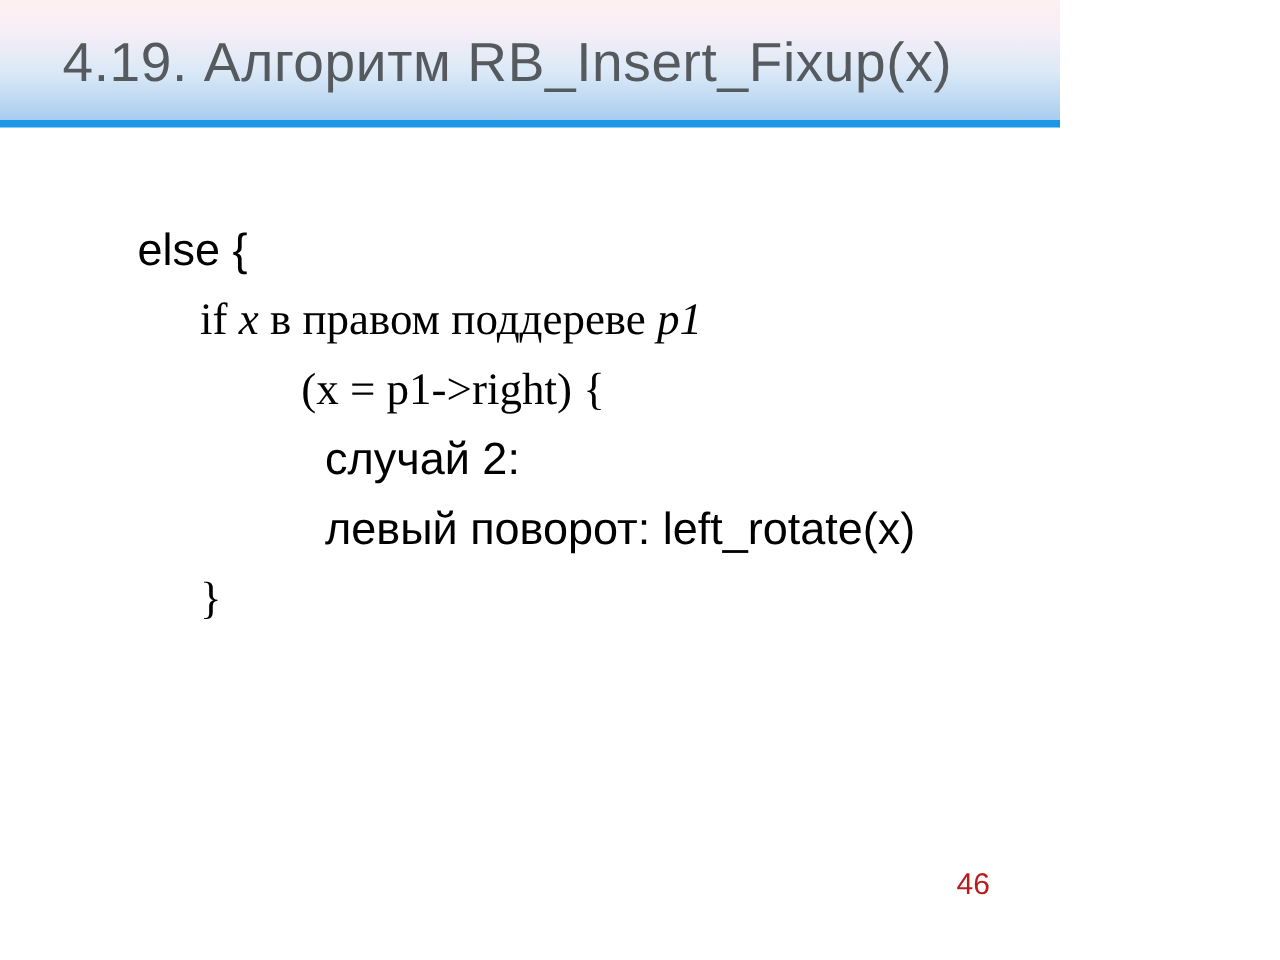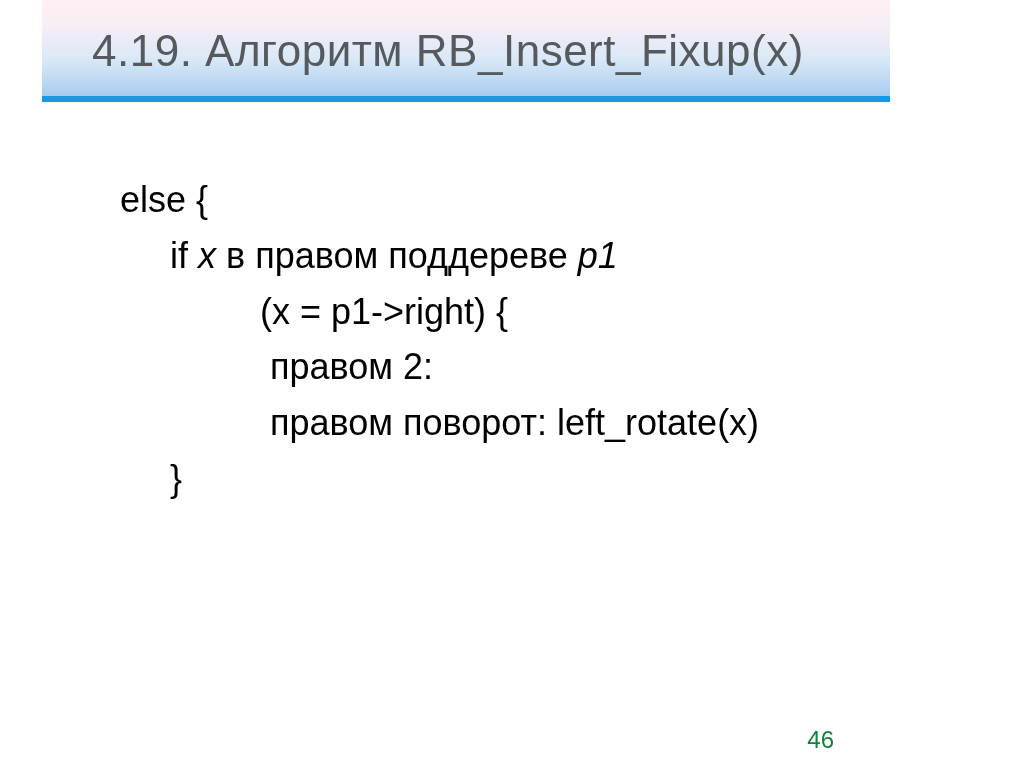--- a/index.html
+++ b/index.html
@@ -1,56 +1,56 @@
 <!DOCTYPE html>
 <html><head>
 <meta charset="utf-8">
 <style>
   * { margin: 0; padding: 0; box-sizing: border-box; }
   html, body { width: 1024px; height: 768px; font-family: Arial, Helvetica, sans-serif; background: #fff; }
-  .slide { position: relative; width: 848px; height: 768px; background: #ffffff; margin-left: 42px; }
+  .slide { position: relative; width: 848px; height: 768px; background: #ffffff; }
   .hdr {
     width: 100%;
     padding: 26px 30px 20px 50px;
     background: linear-gradient(to bottom, #fef0f2 0%, #f7eef6 25%, #dbe9f7 60%, #bcd8f2 85%, #a7ccef 100%);
     font-size: 44px;
     color: #555a5e;
     font-weight: 400;
     letter-spacing: 0.5px;
   }
   .rule { width: 100%; height: 6px; background: #1a97e6; }
   .content {
-    padding: 70px 60px 0 78px;
+    padding: 70px 60px 0 110px;
     font-size: 36px;
     color: #000;
     line-height: 1.55;
   }
   .l0 { margin-left: 0; }
-  .l1 { margin-left: 50px; }
+  .l1 { margin-left: 50px; font-family: Liberation Serif, serif; }
   .l2 { margin-left: 150px; }
   .ital { font-style: italic; }
   .pagenum {
     position: absolute;
     right: 56px;
-    bottom: 14px;
+    bottom: 46px;
     font-size: 24px;
-    color: #15803d;
+    color: #b91c1c;
   }
 </style>
 </head>
 <body>
 
 <div class="slide">
   <div class="hdr">4.19. Алгоритм RB_Insert_Fixup(x)</div>
   <div class="rule"></div>
 
   <div class="content">
     <div class="l0">else {</div>
     <div class="l1">
       <span>if </span><span class="ital">x</span><span> в правом поддереве </span><span class="ital">p1</span><span style="white-space:pre">         (x = p1-&gt;right) {</span>
     </div>
-    <div class="l2">правом 2:</div>
-    <div class="l2">правом поворот: left_rotate(x)</div>
+    <div class="l2">случай 2:</div>
+    <div class="l2">левый поворот: left_rotate(x)</div>
     <div class="l1">}</div>
   </div>
 
   <div class="pagenum">46</div>
 </div>
 
 </body></html>

